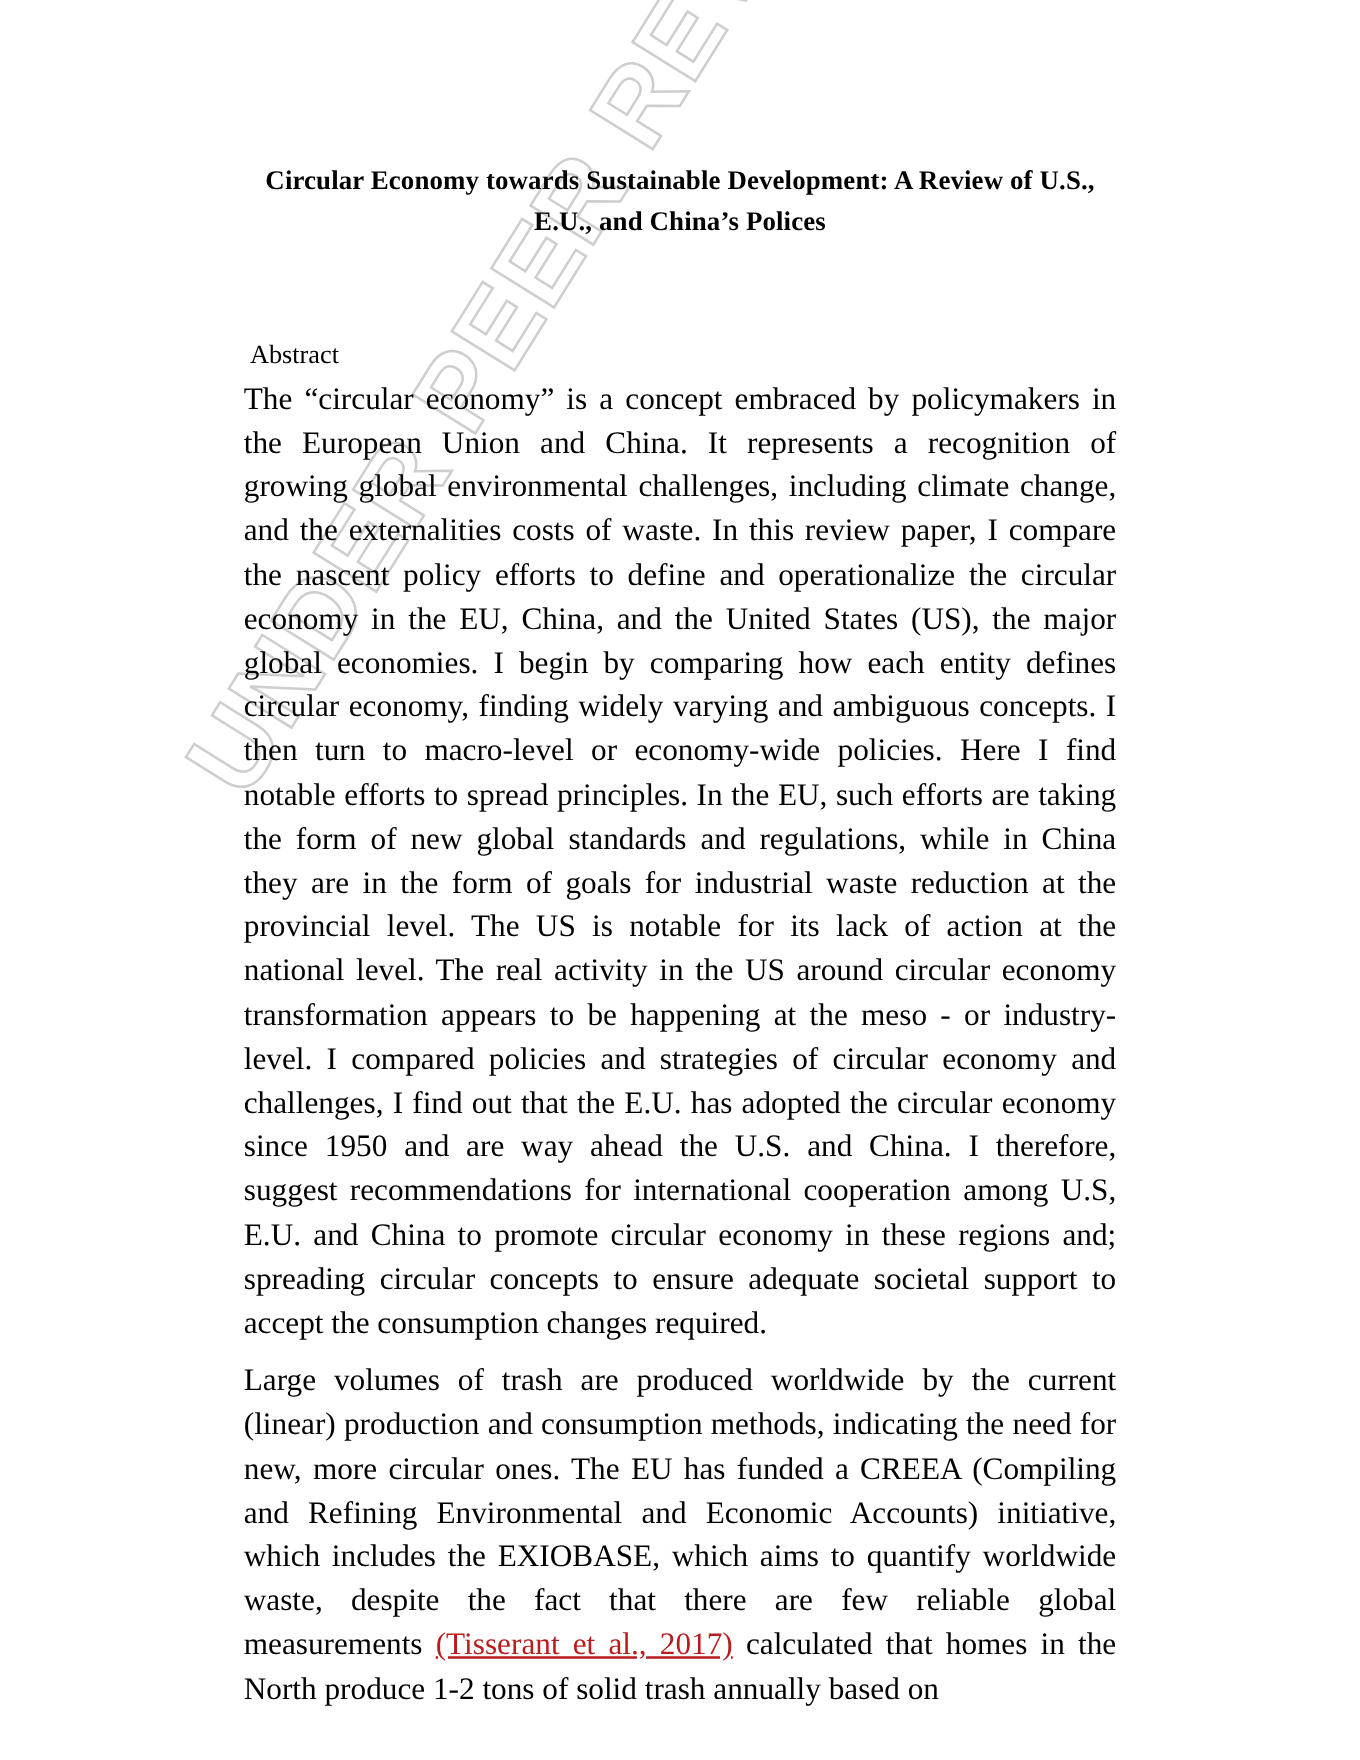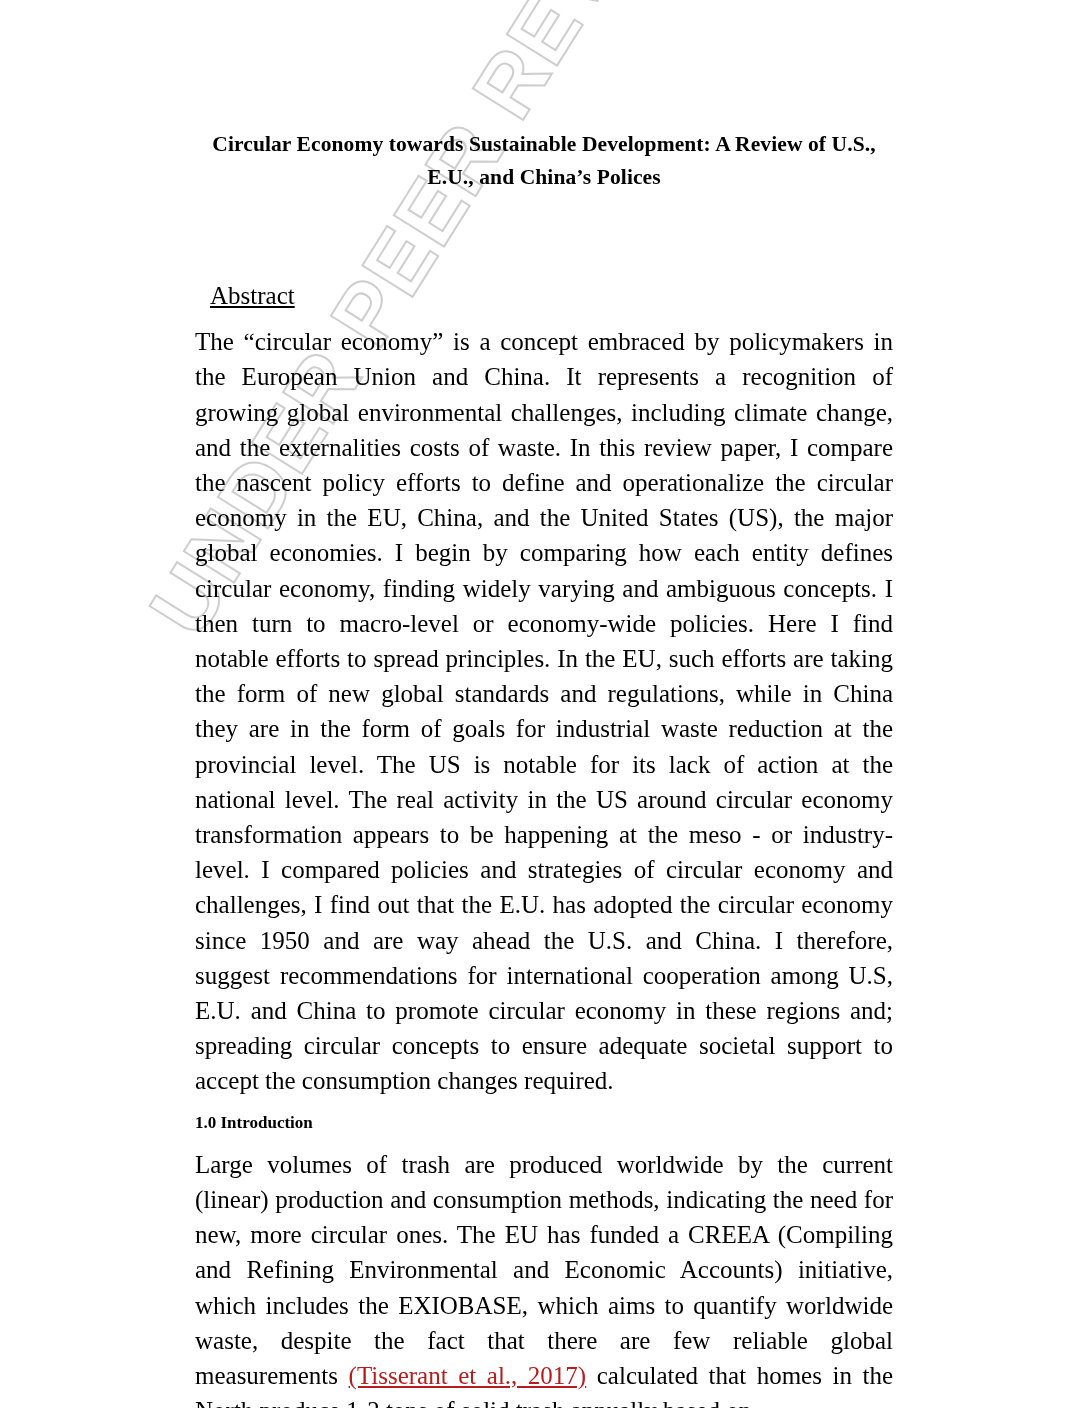--- a/index.html
+++ b/index.html
@@ -27,26 +27,25 @@
   .title {
     margin: 0;
     padding-top: 112px;
     font-size: 21.5px;
     font-weight: bold;
     text-align: center;
     line-height: 1.55;
     letter-spacing: 0.1px;
   }
   .section-head {
-    margin: 15px;
+    margin: 5px;
     padding-top: 72px;
-    font-size: 25px;
+    font-size: 21px;
     font-weight: normal;
     line-height: 1.1;
-    text-decoration: underline;
   }
   p.body {
     margin: 0;
     font-size: 25px;
     line-height: 35.2px;
     text-align: justify;
     text-justify: inter-word;
   }
   p.abstract-body {
     margin-top: 7px;
@@ -116,18 +115,17 @@
 
   <div class="content">
 
     <h1 class="title">Circular Economy towards Sustainable Development: A Review of U.S., E.U., and China’s Polices</h1>
 
     <h2 class="section-head">Abstract</h2>
 
     <p class="body abstract-body">The “circular economy” is a concept embraced by policymakers in the European Union and China. It represents a recognition of growing global environmental challenges, including climate change, and the externalities costs of waste. In this review paper, I compare the nascent policy efforts to define and operationalize the circular economy in the EU, China, and the United States (US), the major global economies. I begin by comparing how each entity defines circular economy, finding widely varying and ambiguous concepts. I then turn to macro-level or economy-wide policies. Here I find notable efforts to spread principles. In the EU, such efforts are taking the form of new global standards and regulations, while in China they are in the form of goals for industrial waste reduction at the provincial level. The US is notable for its lack of action at the national level. The real activity in the US around circular economy transformation appears to be happening at the meso - or industry-level. I compared policies and strategies of circular economy and challenges, I find out that the E.U. has adopted the circular economy since 1950 and are way ahead the U.S. and China. I therefore, suggest recommendations for international cooperation among U.S, E.U. and China to promote circular economy in these regions and; spreading circular concepts to ensure adequate societal support to accept the consumption changes required.</p>
 
 
-    <h3 class="subhead">1.0 Introduction</h3>
 
     <p class="body intro-body"><span>Large volumes of trash are produced worldwide by the current (linear) production and consumption methods, indicating the need for new, more circular ones. The EU has funded a CREEA (Compiling and Refining Environmental and Economic Accounts) initiative, which includes the EXIOBASE, which aims to quantify worldwide waste, despite the fact that there are few reliable global measurements </span><a class="cite" href="#">(Tisserant et al., 2017)</a><span> calculated that homes in the North produce 1-2 tons of solid trash annually based on</span></p>
 
   </div>
 </div>
 
 </body></html>

